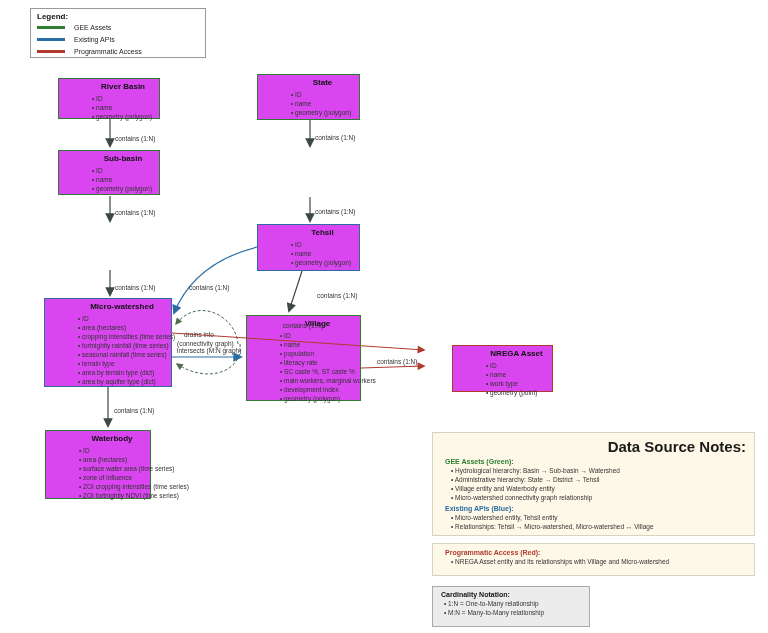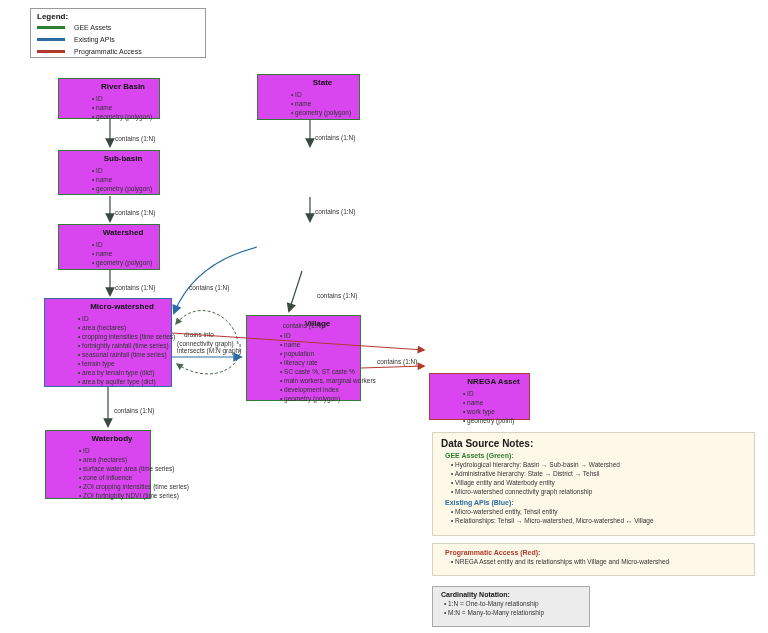--- a/index.html
+++ b/index.html
@@ -26,21 +26,21 @@
   .legend-title{font-size:8px;font-weight:bold;color:#111;}
   .legend-row{display:flex;align-items:center;height:12px;}
   .swatch{width:28px;height:3px;margin-right:9px;}
   .swatch.green{background:#2e7d32;}
   .swatch.blue{background:#2b6ca3;}
   .swatch.red{background:#b03a2e;}
   .legend-label{font-size:7px;color:#222;}
 
   .panel{position:absolute;background:#fdf8e7;border:1px solid #d8d3c0;z-index:2;
          box-sizing:border-box;padding:5px 8px;}
-  .notes-title{font-size:10px;font-weight:bold;color:#1a1a1a;margin-bottom:2px;}
+  .notes-title{font-size:15px;font-weight:bold;color:#1a1a1a;margin-bottom:2px;text-align:right;}
   .sec-head{font-size:7px;font-weight:bold;margin:3px 0 1px 4px;}
   .sec-head.green{color:#2e7d32;}
   .sec-head.blue{color:#2b6ca3;}
   .sec-head.red{color:#b03a2e;}
   .panel .attr{font-size:6.5px;margin-left:10px;color:#333;}
 
   .cardbox{position:absolute;left:432px;top:586px;width:158px;height:41px;background:#ececec;
            border:1px solid #aaa;z-index:2;box-sizing:border-box;padding:4px 8px;}
   .card-title{font-size:7px;font-weight:bold;color:#111;margin-bottom:1px;}
   .cardbox .attr{font-size:6.5px;margin-left:3px;color:#333;}
@@ -87,28 +87,20 @@
       </div>
   </div>
   <div class="entity green" style="left:58px;top:150px;width:102px;height:45px;">
     <div class="etitle">Sub-basin</div>
     <div class="attrs">
         <div class="attr">• ID</div>
         <div class="attr">• name</div>
         <div class="attr">• geometry (polygon)</div>
       </div>
   </div>
-  <div class="entity green" style="left:58px;top:224px;width:102px;height:46px;">
-    <div class="etitle">Watershed</div>
-    <div class="attrs">
-        <div class="attr">• ID</div>
-        <div class="attr">• name</div>
-        <div class="attr">• geometry (polygon)</div>
-      </div>
-  </div>
   <div class="entity blue" style="left:44px;top:298px;width:128px;height:89px;">
     <div class="etitle">Micro-watershed</div>
     <div class="attrs">
         <div class="attr">• ID</div>
         <div class="attr">• area (hectares)</div>
         <div class="attr">• cropping intensities (time series)</div>
         <div class="attr">• fortnightly rainfall (time series)</div>
         <div class="attr">• seasonal rainfall (time series)</div>
         <div class="attr">• terrain type</div>
         <div class="attr">• area by terrain type (dict)</div>
@@ -127,34 +119,42 @@
       </div>
   </div>
   <div class="entity green" style="left:257px;top:74px;width:103px;height:46px;">
     <div class="etitle">State</div>
     <div class="attrs">
         <div class="attr">• ID</div>
         <div class="attr">• name</div>
         <div class="attr">• geometry (polygon)</div>
       </div>
   </div>
+  <div class="entity blue" style="left:257px;top:224px;width:103px;height:47px;">
+    <div class="etitle">Tehsil</div>
+    <div class="attrs">
+        <div class="attr">• ID</div>
+        <div class="attr">• name</div>
+        <div class="attr">• geometry (polygon)</div>
+      </div>
+  </div>
   <div class="entity green" style="left:246px;top:315px;width:115px;height:86px;">
     <div class="etitle">Village</div>
     <div class="attrs">
         <div class="attr">• ID</div>
         <div class="attr">• name</div>
         <div class="attr">• population</div>
         <div class="attr">• literacy rate</div>
         <div class="attr">• SC caste %, ST caste %</div>
         <div class="attr">• main workers, marginal workers</div>
         <div class="attr">• development index</div>
         <div class="attr">• geometry (polygon)</div>
       </div>
   </div>
-  <div class="entity red" style="left:429px;top:345px;width:101px;height:47px;margin-top:28px;">
+  <div class="entity red" style="left:452px;top:345px;width:101px;height:47px;">
     <div class="etitle">NREGA Asset</div>
     <div class="attrs">
         <div class="attr">• ID</div>
         <div class="attr">• name</div>
         <div class="attr">• work type</div>
         <div class="attr">• geometry (point)</div>
       </div>
   </div>
 
   <div class="panel" style="left:432px;top:432px;width:323px;height:104px;">

